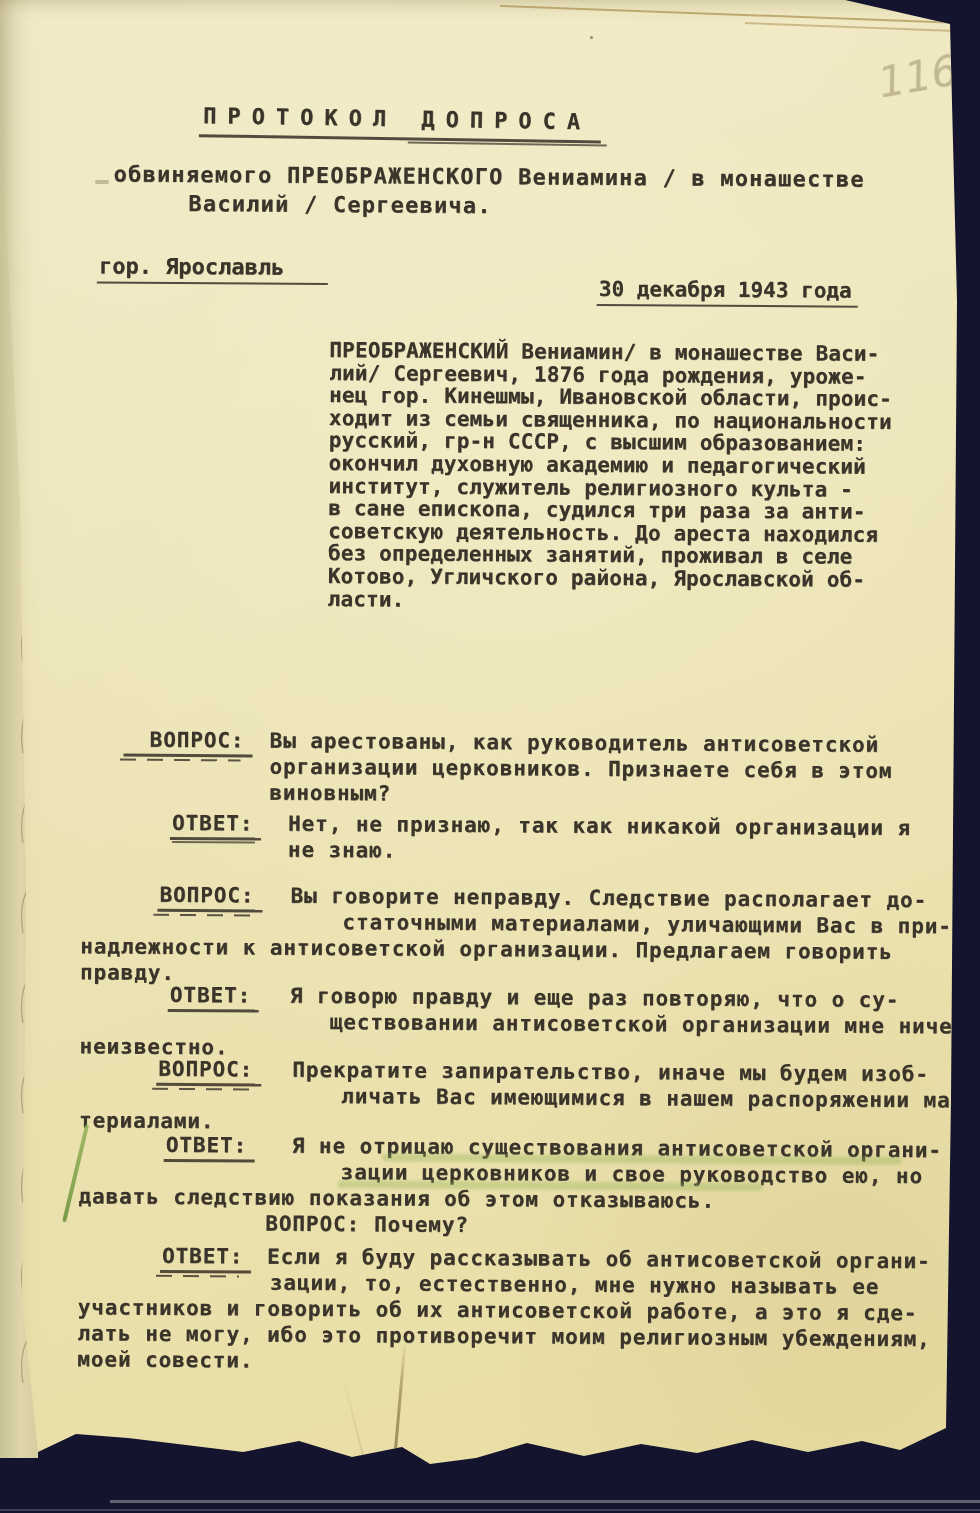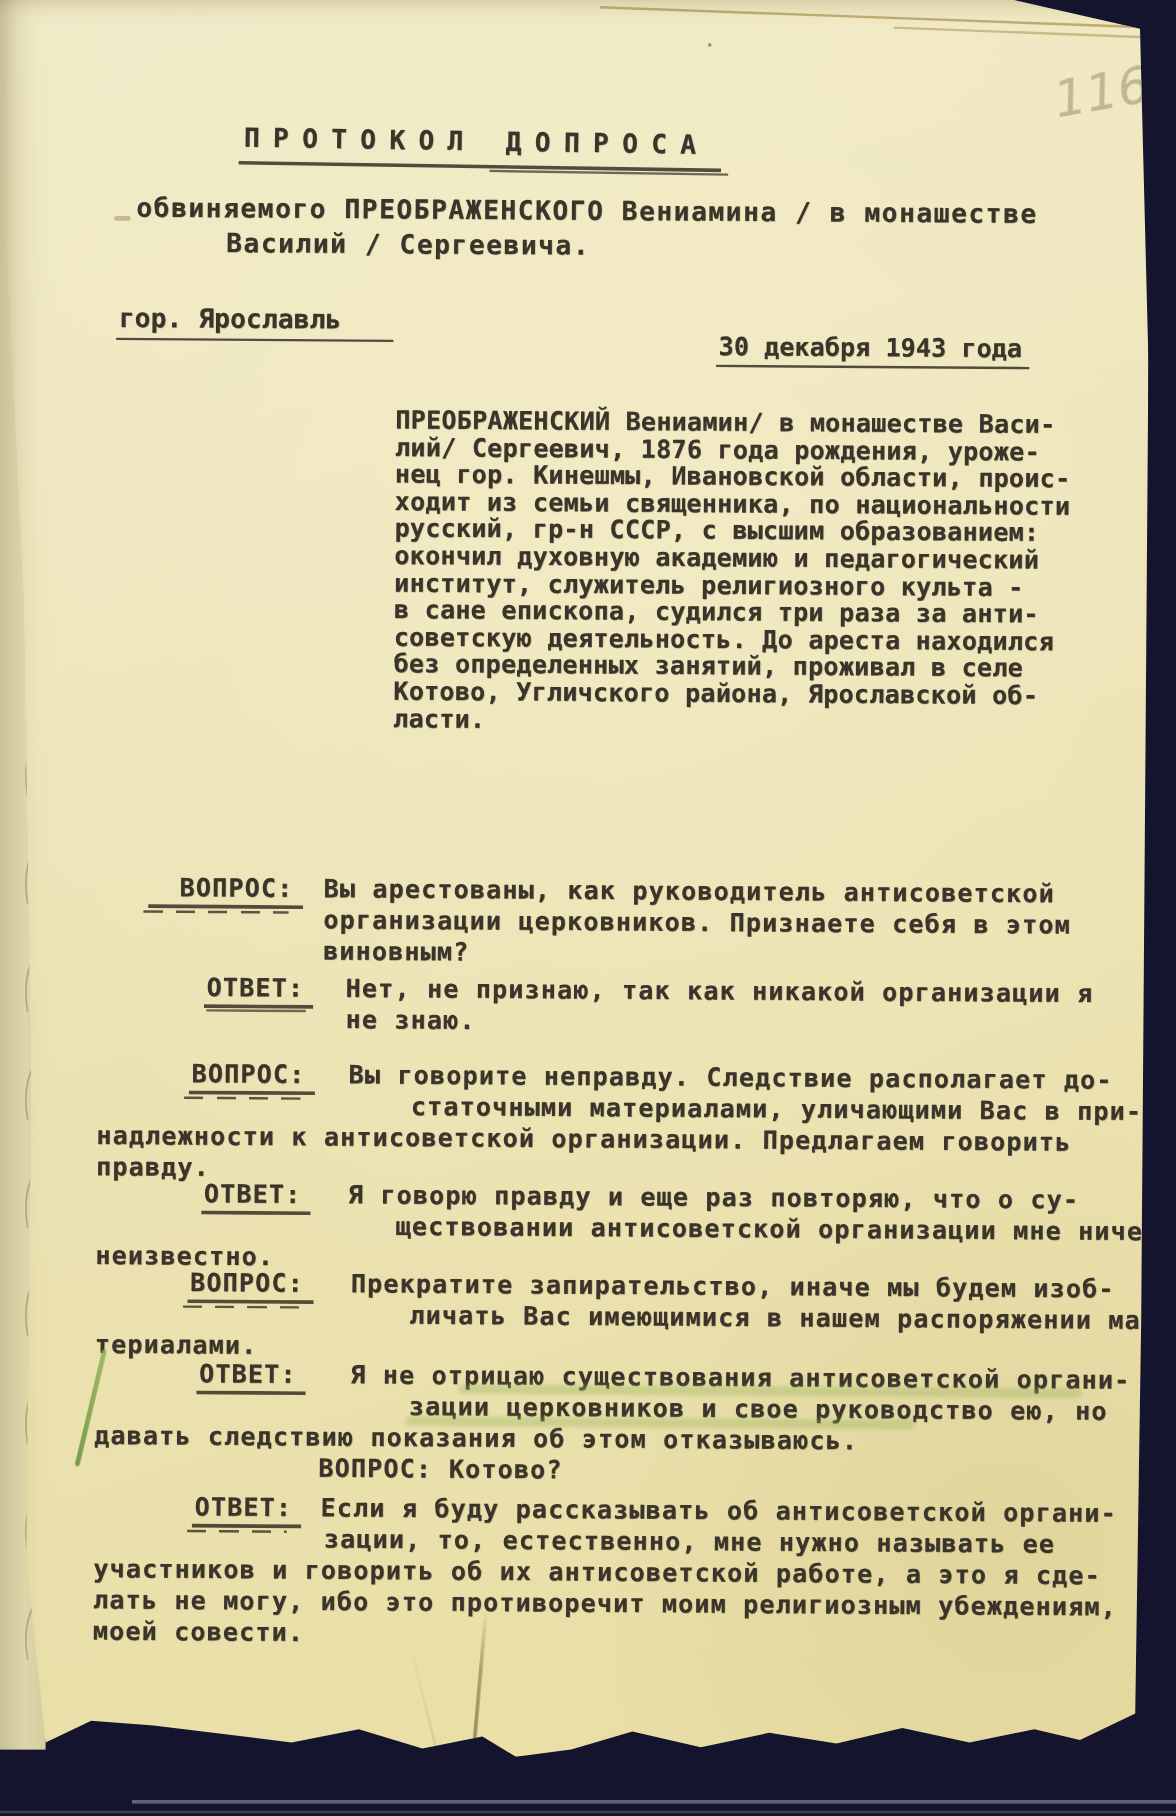--- a/index.html
+++ b/index.html
@@ -183,21 +183,21 @@
 
       <div class="qa" style="top:1132px">
         <span class="lbl" style="left:85px">ОТВЕТ:</span>
         <div class="line m213">Я не отрицаю существования антисоветской органи-</div>
         <div class="line m262">зации церковников и свое руководство ею, но</div>
         <div class="line m0">давать следствию показания об этом отказываюсь.</div>
       </div>
 
       <div class="qa" style="top:1210px">
         <div class="line q4line">
-          <span class="lbl plain inline-lbl" style="position:static">ВОПРОС:</span><span>Котово?</span>
+          <span class="lbl plain inline-lbl" style="position:static">ВОПРОС:</span><span>Почему?</span>
         </div>
       </div>
 
       <div class="qa" style="top:1243px">
         <span class="lbl dash" style="left:82px">ОТВЕТ:</span>
         <div class="line m189">Если я буду рассказывать об антисоветской органи-</div>
         <div class="line m192">зации, то, естественно, мне нужно называть ее</div>
         <div class="line m0">участников и говорить об их антисоветской работе, а это я сде-</div>
         <div class="line m0">лать не могу, ибо это противоречит моим религиозным убеждениям,</div>
         <div class="line m0">моей совести.</div>

